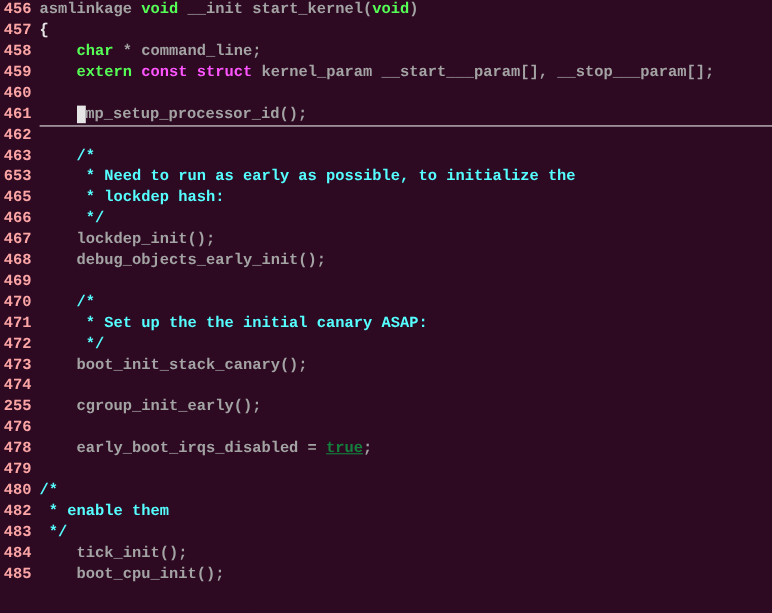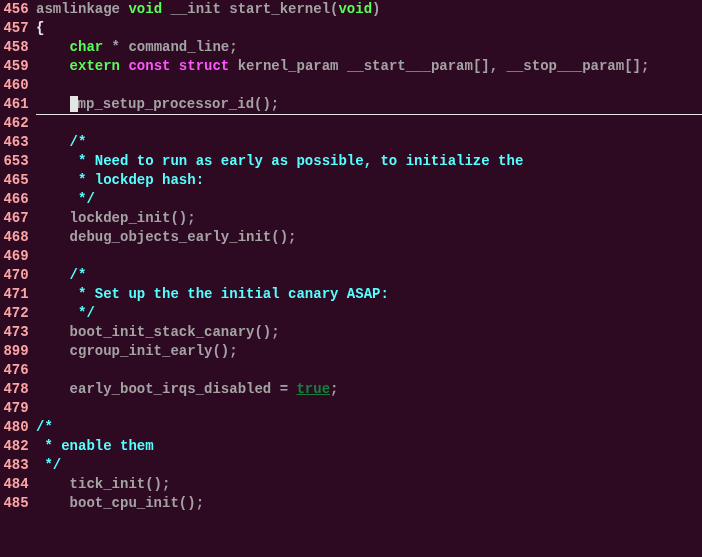--- a/index.html
+++ b/index.html
@@ -70,21 +70,22 @@
     <div class="line"><span class="line-number">653</span><span class="code"><span class="comment">     * Need to run as early as possible, to initialize the</span></span></div>
     <div class="line"><span class="line-number">465</span><span class="code"><span class="comment">     * lockdep hash:</span></span></div>
     <div class="line"><span class="line-number">466</span><span class="code"><span class="comment">     */</span></span></div>
     <div class="line"><span class="line-number">467</span><span class="code"><span class="ident">    lockdep_init();</span></span></div>
     <div class="line"><span class="line-number">468</span><span class="code"><span class="ident">    debug_objects_early_init();</span></span></div>
     <div class="line"><span class="line-number">469</span><span class="code"></span></div>
     <div class="line"><span class="line-number">470</span><span class="code"><span>    </span><span class="comment">/*</span></span></div>
     <div class="line"><span class="line-number">471</span><span class="code"><span class="comment">     * Set up the the initial canary ASAP:</span></span></div>
     <div class="line"><span class="line-number">472</span><span class="code"><span class="comment">     */</span></span></div>
     <div class="line"><span class="line-number">473</span><span class="code"><span class="ident">    boot_init_stack_canary();</span></span></div>
-    <div class="line"><span class="line-number">899</span><span class="code"><span class="ident">    cgroup_init_early();</span></span></div>
+    <div class="line"><span class="line-number">474</span><span class="code"></span></div>
+    <div class="line"><span class="line-number">255</span><span class="code"><span class="ident">    cgroup_init_early();</span></span></div>
     <div class="line"><span class="line-number">476</span><span class="code"></span></div>
     <div class="line"><span class="line-number">478</span><span class="code"><span class="ident">    early_boot_irqs_disabled = </span><span class="kw-bool">true</span><span class="ident">;</span></span></div>
     <div class="line"><span class="line-number">479</span><span class="code"></span></div>
     <div class="line"><span class="line-number">480</span><span class="code"><span class="comment">/*</span></span></div>
     <div class="line"><span class="line-number">482</span><span class="code"><span class="comment"> * enable them</span></span></div>
     <div class="line"><span class="line-number">483</span><span class="code"><span class="comment"> */</span></span></div>
     <div class="line"><span class="line-number">484</span><span class="code"><span class="ident">    tick_init();</span></span></div>
     <div class="line"><span class="line-number">485</span><span class="code"><span class="ident">    boot_cpu_init();</span></span></div>
   </div>
 

